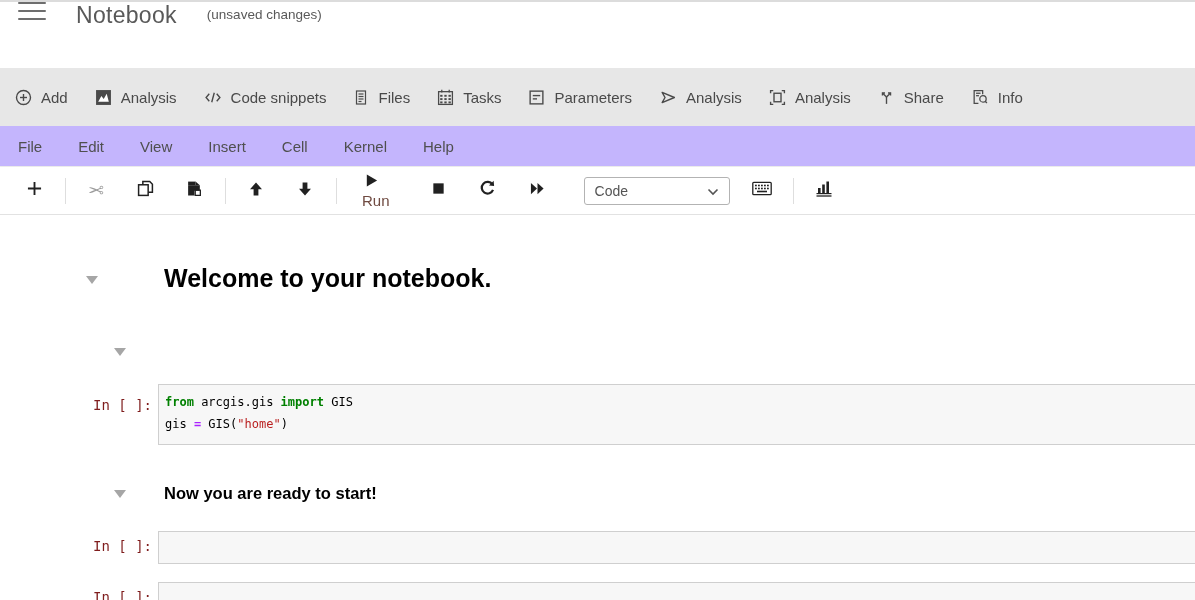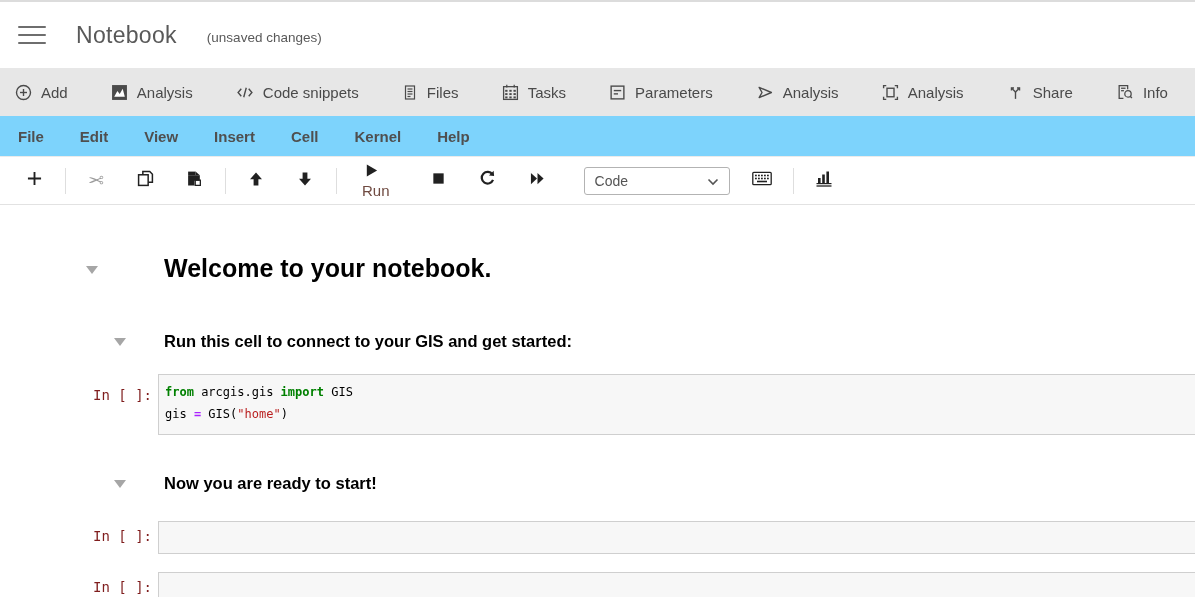--- a/index.html
+++ b/index.html
@@ -4,34 +4,34 @@
 <style>
   * { box-sizing: border-box; }
   html,body { margin:0; padding:0; }
   body {
     width:1195px; height:600px; overflow:hidden; background:#fff;
     font-family:"Liberation Sans", sans-serif; position:relative;
   }
   .top-strip { height:2px; background:#dcdcdc; }
 
   
-  .header { height:66px; background:#fff; display:flex; align-items:center; padding-left:18px;border-radius:28px; }
+  .header { height:66px; background:#fff; display:flex; align-items:flex-start; padding-left:18px;border-radius:28px; }
   .hamburger { width:28px; height:18px; display:flex; flex-direction:column; justify-content:space-between; cursor:pointer; }
   .hamburger div { height:2px; background:#6e6e6e; border-radius:1px; }
   .app-title { font-size:23px; color:#595959; margin-left:30px; letter-spacing:.3px; }
   .app-status { font-size:13.5px; color:#595959; margin-left:30px; margin-top:5px; }
 
   
-  .esri-toolbar { height:48px; background:#e7e7e7; display:flex; align-items:center; padding-left:15px;justify-content:space-between; }
+  .esri-toolbar { height:58px; background:#e7e7e7; display:flex; align-items:center; padding-left:15px; }
   .esri-item { display:flex; align-items:center; margin-right:27px; color:#4a4a4a; font-size:15px; cursor:pointer; white-space:nowrap; }
   .esri-item .ic { margin-right:9px; display:flex; }
   .esri-item svg { stroke:#4a4a4a; }
 
   
-  .menu-bar { height:41px; background:#7dd3fc; border-bottom:1px solid #ececec; display:flex; align-items:center; padding-left:18px;font-weight:bold; }
+  .menu-bar { height:41px; background:#c4b5fd; border-bottom:1px solid #ececec; display:flex; align-items:center; padding-left:18px; }
   .menu-item { margin-right:36px; color:#4f4f4f; font-size:15px; cursor:pointer; }
 
   
   .jtoolbar { height:48px; background:#fff; display:flex; align-items:center; padding-left:14px; border-bottom:1px solid #e2e2e2; box-shadow:0 1px 2px rgba(0,0,0,.06); }
   .jbtn { width:40px; height:30px; display:flex; align-items:center; justify-content:center; margin-right:9px; cursor:pointer; }
   .jsep { width:1px; height:26px; background:#dedede; margin:0 10px 0 2px; }
   .jbtn-run { width:auto; padding:0 6px;flex-direction:column; }
   .run-label { font-size:15px; color:#6f4a41; margin-left:9px; }
   .cell-select { width:146px; height:28px; border:1px solid #b3b3b3; border-radius:3px; background:#fff;
     display:flex; align-items:center; justify-content:space-between; padding:0 10px; color:#545454;
@@ -291,21 +291,20 @@
         </svg></span>
   </div>
 </div>
 
 <div class="content">
 
   <div class="collapse-tri" style="left:86px; top:61px;"></div>
   <div class="md-h1">Welcome to your notebook.</div>
 
   <div class="collapse-tri" style="left:114px; top:133px;"></div>
-  <div class="md-h3" style="top:127px;">Run this cell to connect to your GIS and get started:</div>
 
   <div class="prompt" style="left:78px; top:182px;">In [ ]:</div>
   <div class="code-cell" style="top:169px; height:61px;">
     <div class="code-line"><span class="tok-kw">from</span><span> arcgis.gis </span><span class="tok-kw">import</span><span> GIS</span></div>
     <div class="code-line"><span>gis </span><span class="tok-op">=</span><span> GIS(</span><span class="tok-str">"home"</span><span>)</span></div>
   </div>
 
   <div class="collapse-tri" style="left:114px; top:275px;"></div>
   <div class="md-h3" style="top:269px;">Now you are ready to start!</div>
 

